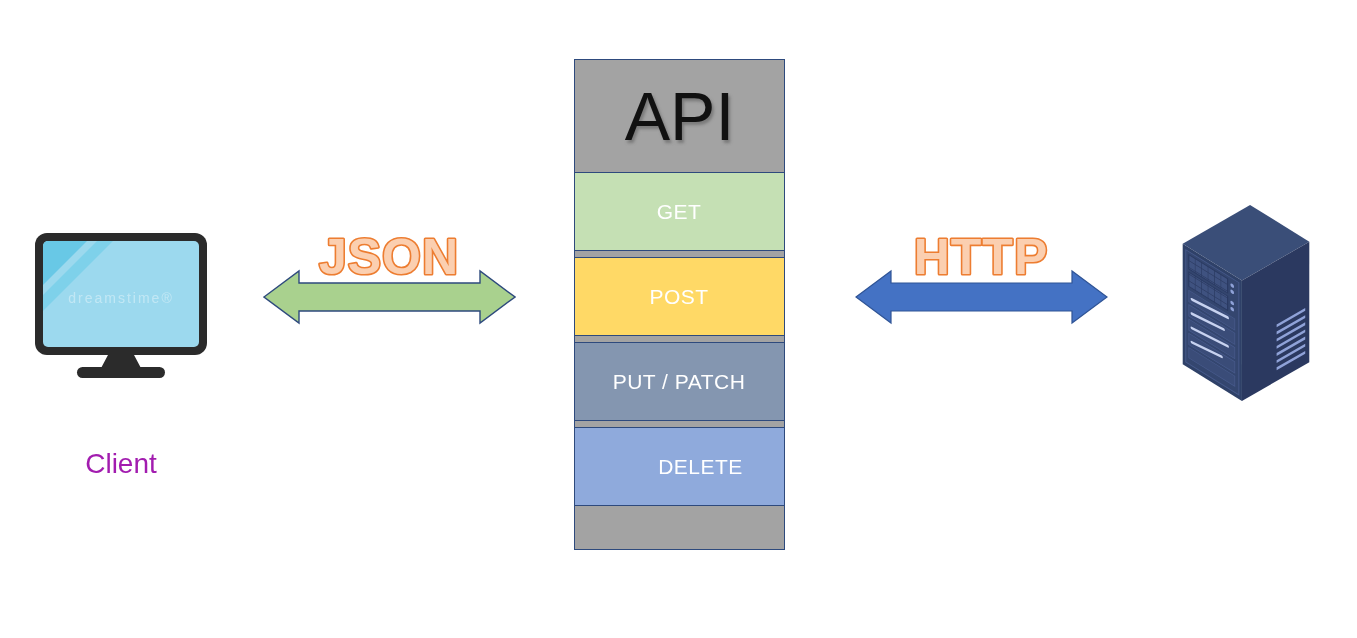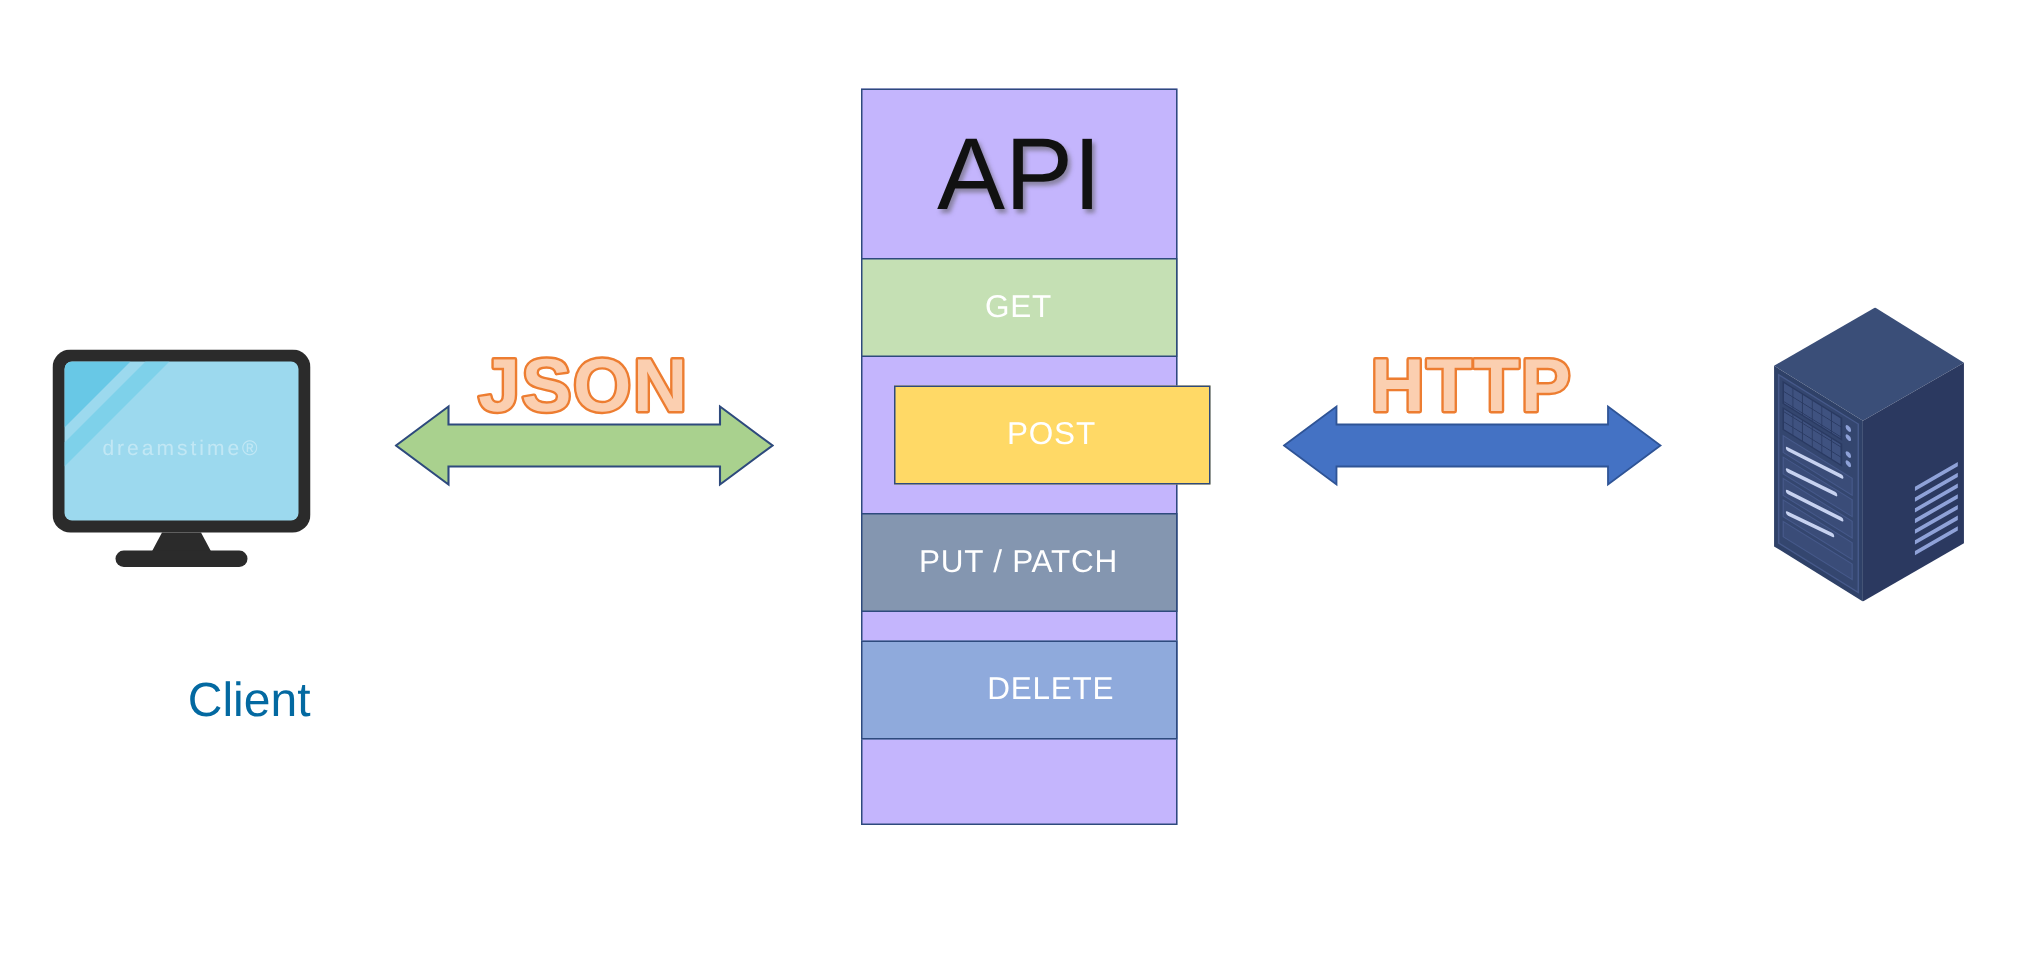--- a/index.html
+++ b/index.html
@@ -3,33 +3,33 @@
 <meta charset="utf-8">
 <style>
   * { margin:0; padding:0; box-sizing:border-box; }
   html,body { width:1357px; height:638px; background:#ffffff; overflow:hidden;
               font-family:"Liberation Sans", sans-serif; }
   #stage { position:relative; width:1357px; height:638px; background:#ffffff; }
 
   .abs { position:absolute; }
 
   
-  .endpoint-label { position:absolute; width:172px; text-align:right;
-                    font-size:32px; color:#0369a1; }
+  .endpoint-label { position:absolute; width:172px; text-align:center;
+                    font-size:28px; color:#a21caf; }
   #client-label { left:35px; top:448px; }
   #server-label { left:1140px; top:448px; }
 
   
   #api-box { position:absolute; left:574px; top:59px; width:211px; height:491px;
              border:1.5px solid #2E4A7D; }
   #api-title { position:absolute; left:0; top:0; width:100%; height:112px;
                display:flex; align-items:center; justify-content:center;
                font-size:68px; color:#111;
                text-shadow:2px 3px 3px rgba(90,90,90,0.55); }
-  .api-row { position:absolute; left:-1.5px; width:211px; height:66px;
+  .api-row { position:absolute; left:-1.5px; width:211px; height:79px;
              border:1.5px solid #2E4A7D; color:#ffffff; font-size:21px;
              letter-spacing:0.5px; display:flex; align-items:center;
              justify-content:center; }
 
   
   .link-label-svg { position:absolute; width:253px; height:64px; }
   #json-label { left:263px; top:224px; }
   #http-label { left:855px; top:224px; }
   .link-label-svg text { font-family:"Liberation Sans", sans-serif;
                          font-size:50px; font-weight:bold; letter-spacing:1px;
@@ -69,25 +69,25 @@
   <div id="client-label" class="endpoint-label">Client</div>
 
   <svg id="json-label" class="link-label-svg" viewBox="0 0 253 64">
     <text x="126" y="50" text-anchor="middle" fill="#FBCFB0" stroke="#ED7D31" stroke-width="3.2">JSON</text>
   </svg>
 
   <svg id="json-arrow" class="arrow-svg" viewBox="0 0 253 58">
     <polygon points="1,29 36,3 36,15 217,15 217,3 252,29 217,55 217,43 36,43 36,55" fill="#A9D18E" stroke="#2E4A7D" stroke-width="1.4"></polygon>
   </svg>
 
-  <div id="api-box" style="background: #c4b5fd; border-color: rgb(46, 74, 125);">
+  <div id="api-box" style="background: #a3a3a3; border-color: rgb(46, 74, 125);">
     <div id="api-title">API</div>
     <div id="api-methods">
         <div class="api-row" style="top: 112px; background: rgb(197, 224, 180);">GET</div>
-        <div class="api-row" style="top: 197px; background: rgb(255, 217, 102); margin-left: 22px;">POST</div>
+        <div class="api-row" style="top: 197px; background: rgb(255, 217, 102);">POST</div>
         <div class="api-row" style="top: 282px; background: rgb(132, 150, 176); text-align: right;">PUT / PATCH</div>
         <div class="api-row" style="top: 367px; background: rgb(143, 170, 220); padding-left: 43px;">DELETE</div>
       </div>
   </div>
 
   <svg id="http-label" class="link-label-svg" viewBox="0 0 253 64">
     <text x="126" y="50" text-anchor="middle" fill="#FBCFB0" stroke="#ED7D31" stroke-width="3.2">HTTP</text>
   </svg>
 
   <svg id="http-arrow" class="arrow-svg" viewBox="0 0 253 58">

